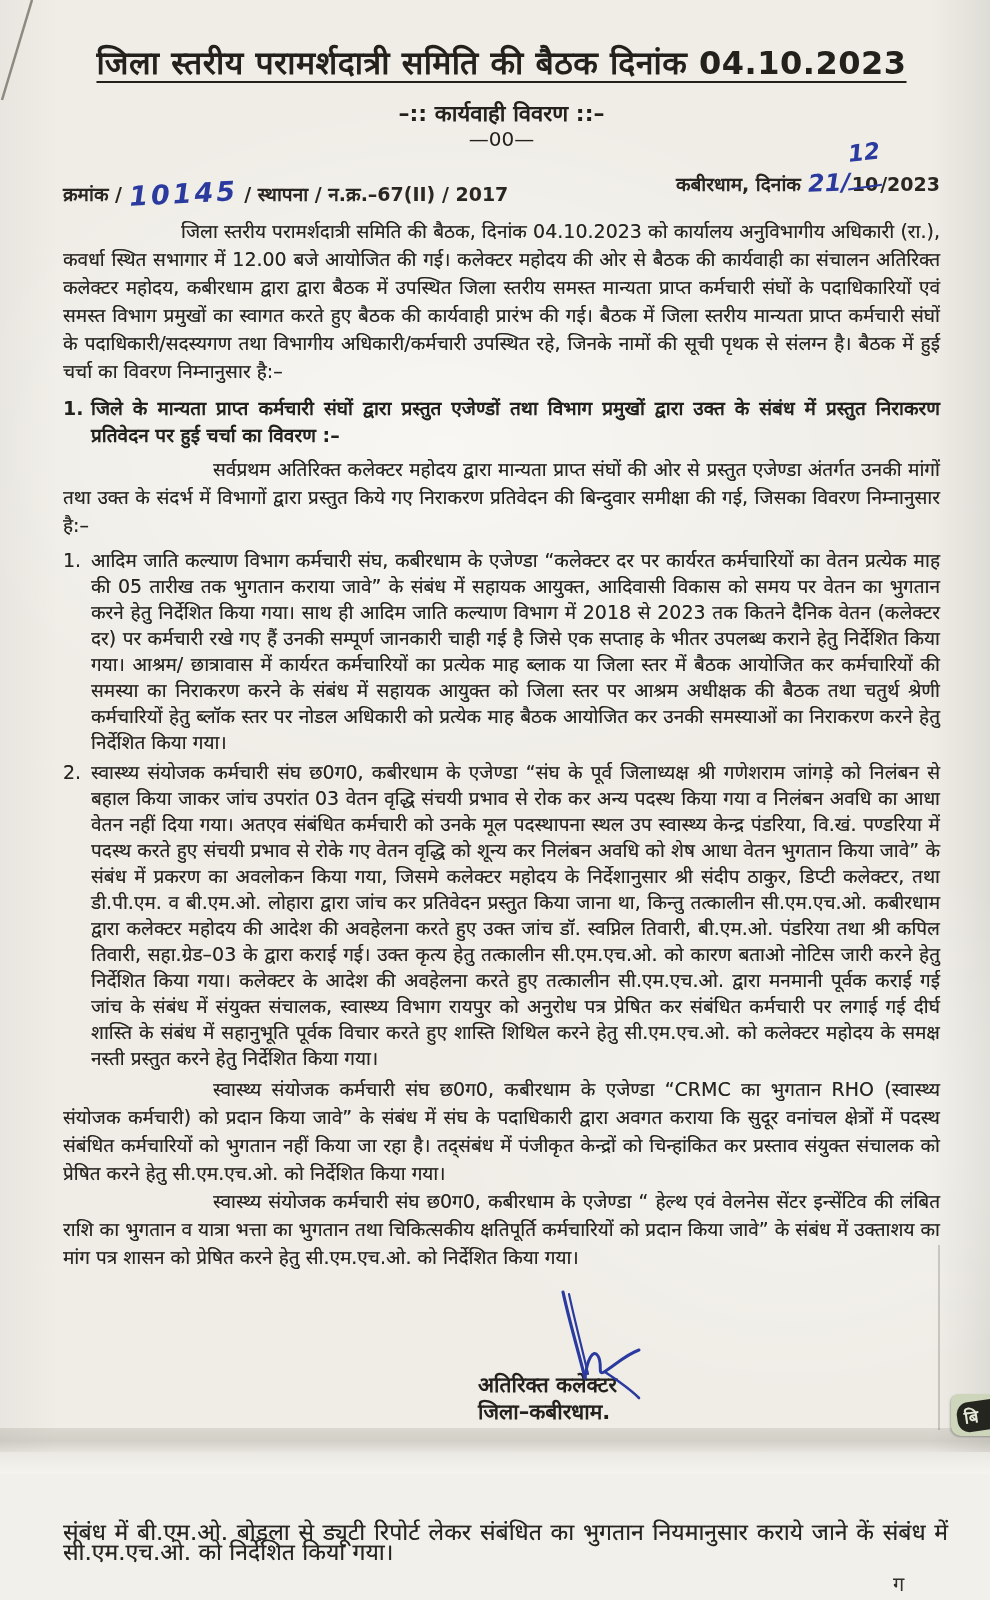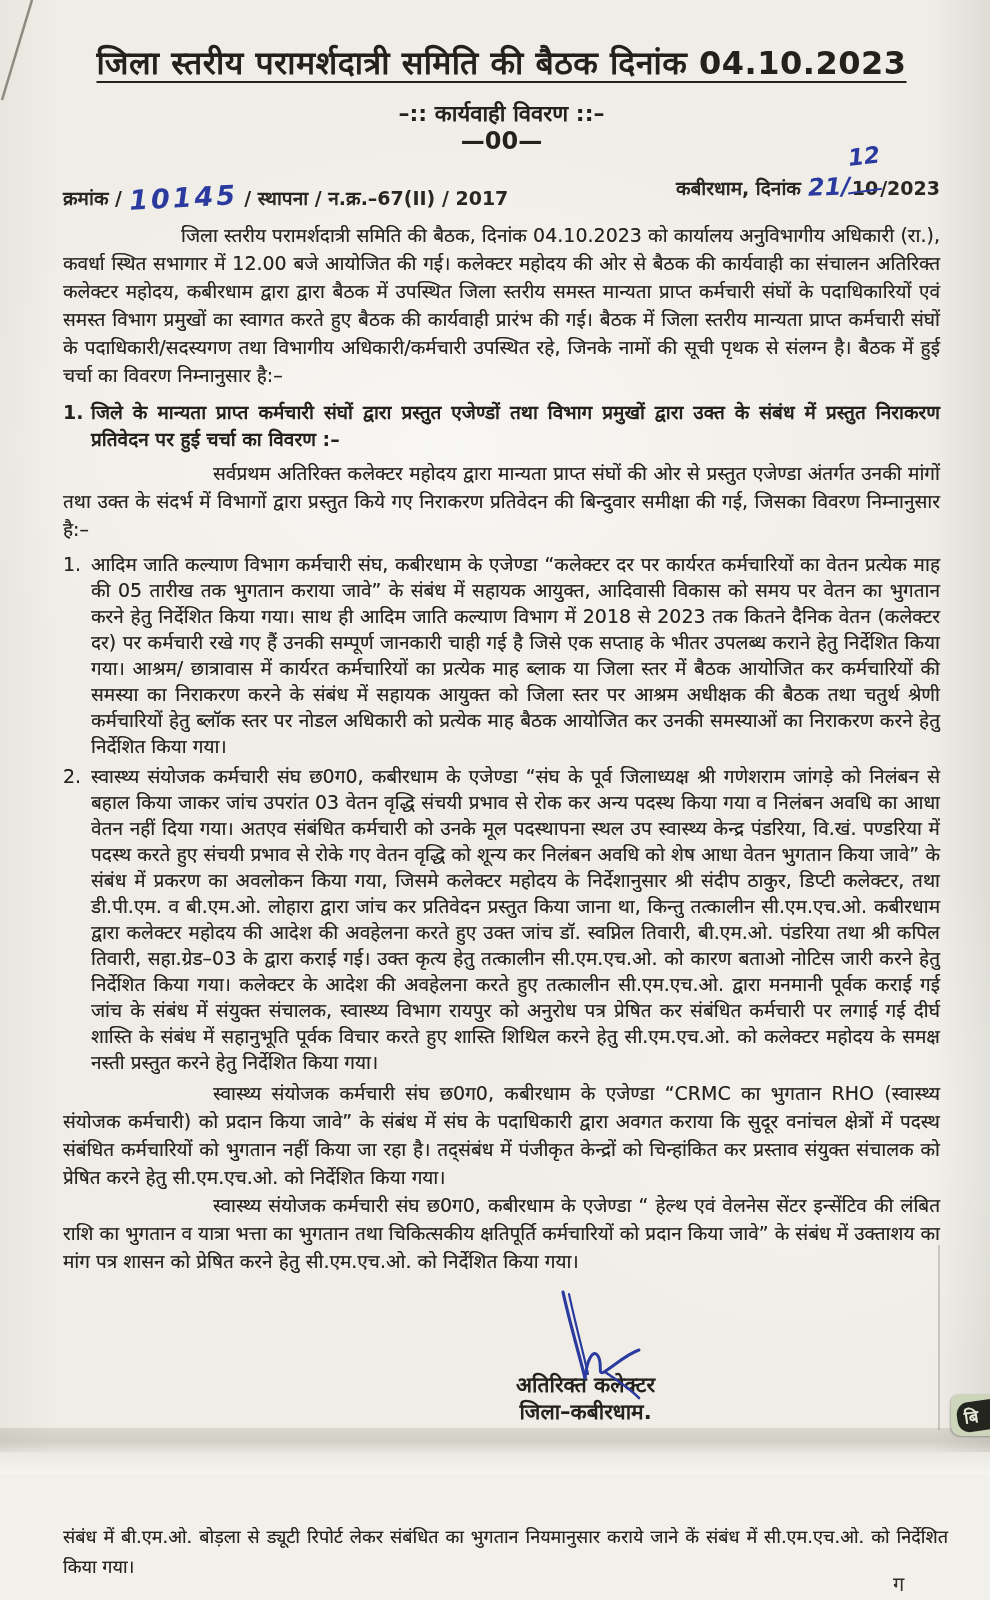--- a/index.html
+++ b/index.html
@@ -17,21 +17,21 @@
     font-family:"DejaVu Sans","Liberation Sans",sans-serif;
     color:#262420;
   }
   .content{position:absolute;left:63px;top:40px;width:877px;}
   .doc-title{
     text-align:center;font-size:32px;font-weight:bold;letter-spacing:0.5px;
     text-decoration:underline;text-underline-offset:7px;text-decoration-thickness:2px;
     margin-bottom:14px;color:#23211c;
   }
   .doc-subtitle{text-align:center;font-size:22px;font-weight:bold;color:#23211c;}
-  .doc-sep{text-align:center;font-size:24px;font-weight:bold;margin-bottom:10px;color:#23211c;}
+  .doc-sep{text-align:center;font-size:20px;font-weight:normal;margin-bottom:10px;color:#23211c;}
   .ref-row{display:flex;justify-content:space-between;align-items:flex-end;font-size:19px;font-weight:bold;margin-bottom:10px;color:#2a2722;}
   .hand{color:#2b3a9e;font-style:italic;font-weight:bold;}
   .hand-big{font-size:27px;letter-spacing:3px;display:inline-block;transform:rotate(-3deg) translateY(2px);}
   .hand-day{font-size:24px;display:inline-block;transform:rotate(-2deg);}
   .corr-wrap{position:relative;display:inline-block;}
   .struck{position:relative;display:inline-block;padding:12px 2px;}
   .struck::after{content:"";position:absolute;left:-2px;right:-2px;top:55%;height:2px;background:#2b3a9e;transform:rotate(-8deg);}
   .corr{position:absolute;left:-2px;top:-22px;font-size:23px;transform:rotate(-6deg);white-space:nowrap;}
   .para{font-size:19px;line-height:28px;text-align:justify;text-shadow:0 0 0.5px rgba(40,38,34,0.55);}
   .indent1{text-indent:118px;}
@@ -41,32 +41,32 @@
   .mb6{margin-bottom:6px;}
   .mb4{margin-bottom:4px;}
   .sec-row{display:flex;font-size:19px;line-height:27px;}
   .sec-row .num{flex:0 0 28px;font-weight:bold;}
   .sec-row .body{flex:1;text-align:justify;}
   .sec-row.bold-row .num,.sec-row.bold-row .body{font-weight:bold;color:#23211c;}
   .item-row{display:flex;font-size:19px;line-height:26px;}
   .item-row .num{flex:0 0 28px;text-shadow:0 0 0.5px rgba(40,38,34,0.55);}
   .item-row .body{flex:1;text-align:justify;text-shadow:0 0 0.5px rgba(40,38,34,0.55);}
   .sig-text{
-    position:absolute;left:478px;top:1372px;width:215px;text-align:center;
+    position:absolute;left:478px;top:1372px;width:215px;text-align:left;
     font-size:21px;font-weight:bold;line-height:27px;color:#23211c;z-index:5;
   }
   .sig-svg{position:absolute;left:535px;top:1288px;z-index:6;}
   .page-split{
     position:absolute;left:0;top:1428px;width:990px;height:46px;z-index:2;
     background:linear-gradient(180deg, rgba(110,104,92,0.16) 0%, rgba(110,104,92,0.22) 28%, rgba(110,104,92,0.05) 55%, rgba(255,255,255,0.25) 100%);
   }
   .lower-page{position:absolute;left:0;top:1452px;width:990px;height:148px;background:#f2f0ea;z-index:1;}
   .footer-cont{
     position:absolute;left:63px;top:1522px;width:885px;z-index:4;
-    font-size:18px;line-height:30px;text-align:justify;text-shadow:0 0 0.5px rgba(40,38,34,0.55);
+    font-size:23px;line-height:20px;text-align:justify;text-shadow:0 0 0.5px rgba(40,38,34,0.55);
   }
   .footer-glyph{position:absolute;left:893px;top:1570px;font-size:20px;z-index:4;color:#33302a;}
   .edge-line{position:absolute;left:938px;top:1245px;width:2px;height:185px;background:rgba(70,66,58,0.22);z-index:3;}
   .stamp-frag{
     position:absolute;left:951px;top:1394px;width:45px;height:42px;z-index:7;
     background:#cdd5ba;border-radius:8px 0 0 10px;box-shadow:-1px 1px 2px rgba(0,0,0,0.25);
     overflow:hidden;
   }
   .stamp-frag .dark{
     position:absolute;left:6px;top:6px;width:48px;height:30px;background:#23251e;border-radius:12px;

